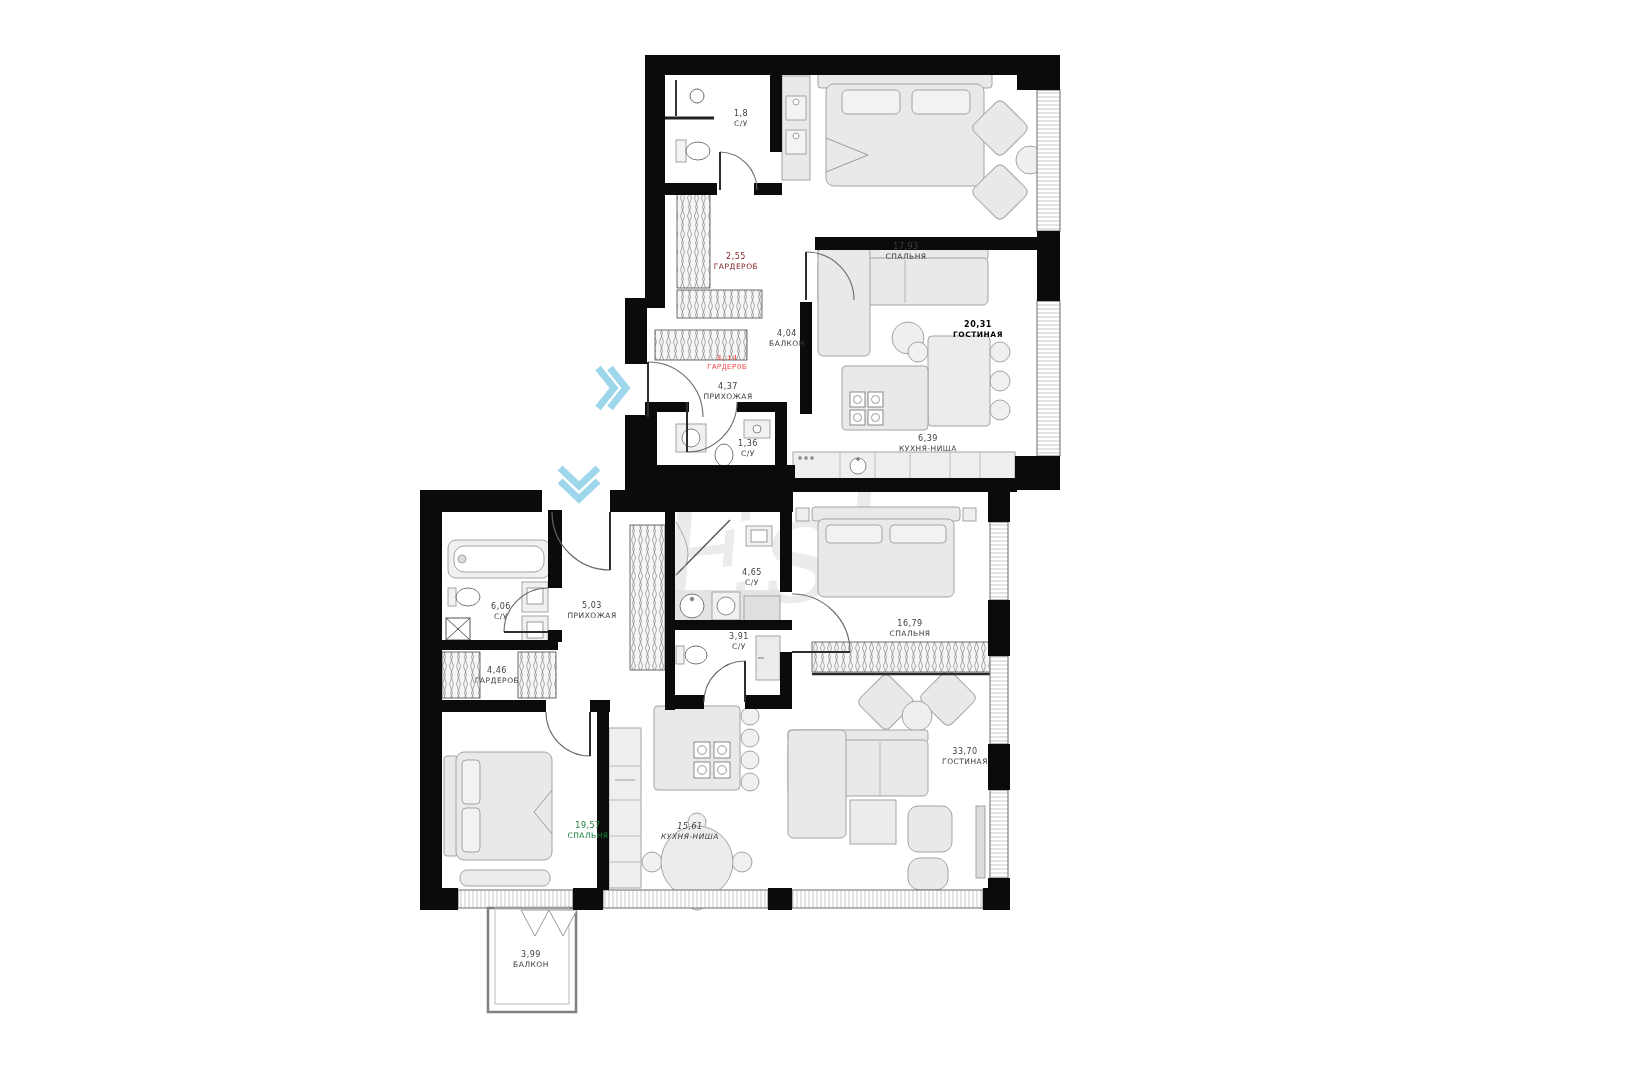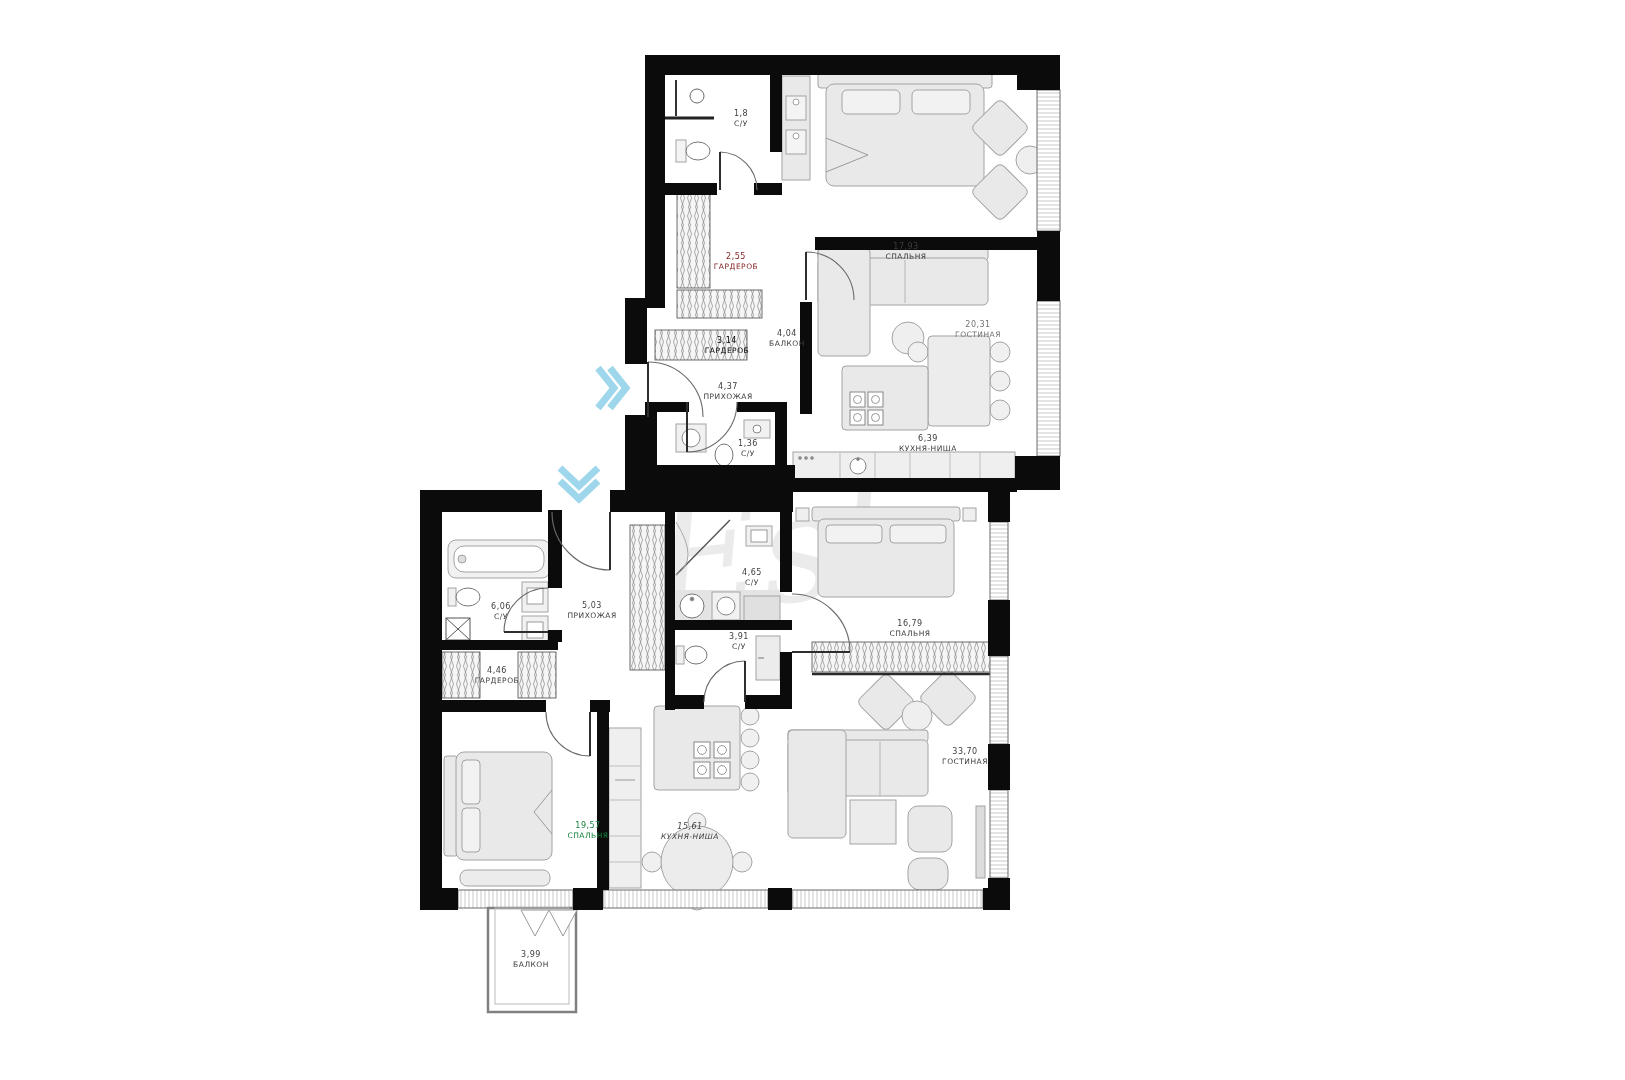--- a/index.html
+++ b/index.html
@@ -351,25 +351,25 @@
       <span class="name">СПАЛЬНЯ</span>
 </div>
 <div class="room-label" style="left: 736px; top: 262px; color: #7f1d1d;">
   <span class="area">2,55</span>
       <span class="name">ГАРДЕРОБ</span>
 </div>
 <div class="room-label" style="left: 787px; top: 339px; color: rgb(61, 61, 61);">
   <span class="area">4,04</span>
       <span class="name">БАЛКОН</span>
 </div>
-<div class="room-label" style="left: 978px; top: 330px; color: #737373;">
+<div class="room-label" style="left: 978px; top: 330px; color: #000000; font-weight: bold;">
   <span class="area">20,31</span>
       <span class="name">ГОСТИНАЯ</span>
 </div>
-<div class="room-label" style="left: 727px; top: 346px; color: #000000;">
+<div class="room-label" style="left: 727px; top: 363px; color: #ef4444; font-family: Liberation Mono, monospace;">
   <span class="area">3,14</span>
       <span class="name">ГАРДЕРОБ</span>
 </div>
 <div class="room-label" style="left: 728px; top: 392px; color: rgb(61, 61, 61);">
   <span class="area">4,37</span>
       <span class="name">ПРИХОЖАЯ</span>
 </div>
 <div class="room-label" style="left: 748px; top: 449px; color: rgb(61, 61, 61);">
   <span class="area">1,36</span>
       <span class="name">С/У</span>

